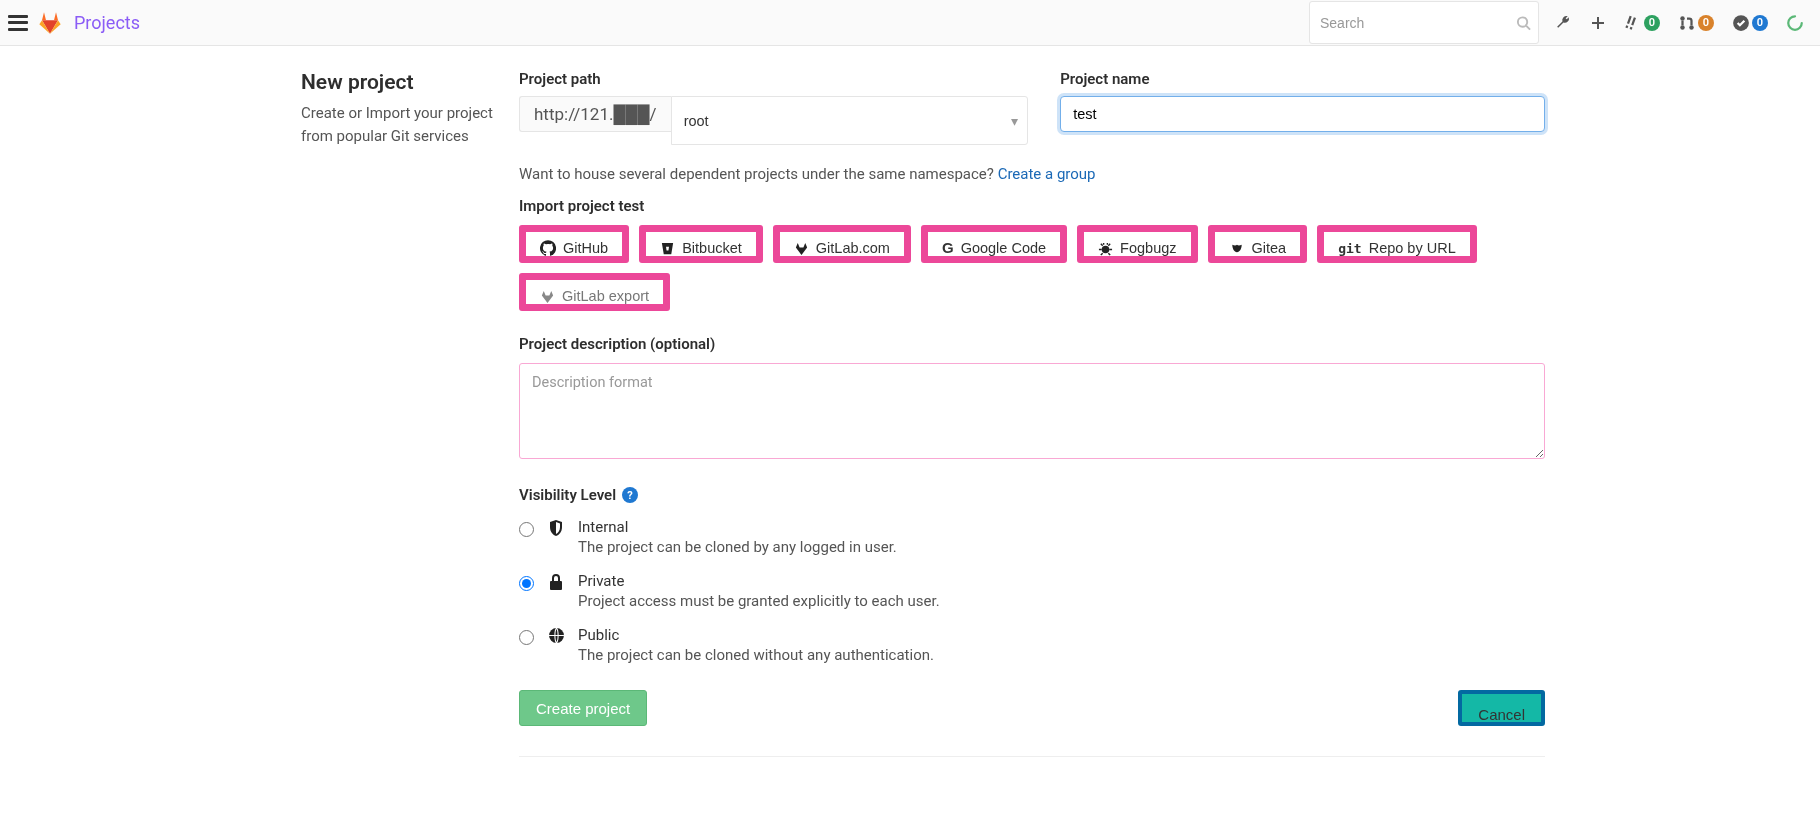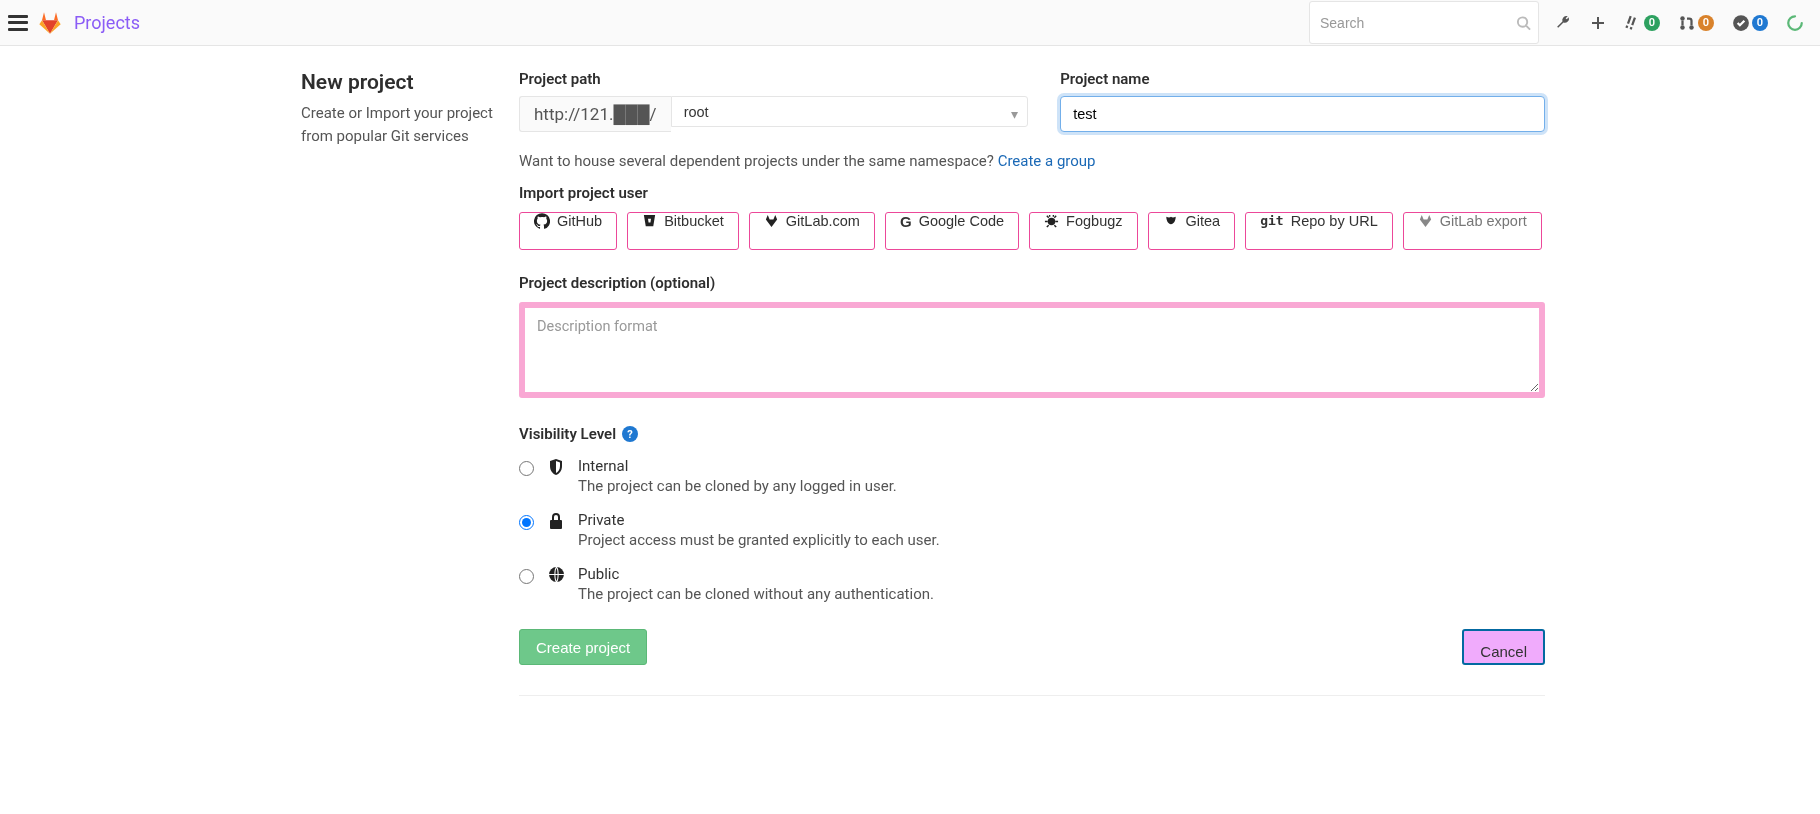--- a/index.html
+++ b/index.html
@@ -99,21 +99,21 @@
   padding:0 14px;
   height:36px;
   display:flex; align-items:center;
   border-radius:3px 0 0 3px;
   border-right:none;
   font-size:17px;
 }
 .path-select {
   flex:1;
   border:1px solid #e5e5e5;
-  height:31px;
+  height:49px;
   border-radius:0 3px 3px 0;
   padding:0 28px 0 12px;
   font-size:14.5px;
   background:#fff;
   appearance:none;
   color:#333;
   position:relative;
 }
 .select-wrap { position:relative; flex:1; display:flex;}
 .select-caret {
@@ -131,35 +131,35 @@
 .text-input.focused {
   border-color:#73afea;
   box-shadow:0 0 0 3px rgba(115,175,234,0.35);
   outline:none;
 }
 .help-line { color:#555; margin: 18px 0 14px; font-size:15px;}
 .help-line a { color:#1b69b6; text-decoration:none; }
 .section-label { font-weight:600; font-size:15px; margin-bottom:10px; }
 .import-buttons { display:flex; flex-wrap:wrap; gap:10px; margin-bottom:24px;}
 .import-btn {
-  border:1px solid #ec4899;
+  border:7px solid #ec4899;
   background:#fff;
   border-radius:3px;
   height:38px;
   padding:0 14px;
-  display:flex; align-items:flex-start; gap:7px;
+  display:flex; align-items:flex-end; gap:7px;
   font-size:14.5px;
   cursor:pointer;
   color:#333;
 }
 .import-btn .mono { font-weight:700; font-family: monospace; font-size:13px;}
 textarea.desc {
   width:100%;
   min-height:96px;
-  border:6px solid #f9a8d4;
+  border:1px solid #f9a8d4;
   border-radius:3px;
   padding:10px 12px;
   font-size:14.5px;
   font-family:inherit;
   resize:both;
 }
 textarea.desc::placeholder { color:#999; }
 .vis-label-row { display:flex; align-items:center; gap:6px; margin:24px 0 14px;}
 .help-circle {
   width:16px; height:16px; border-radius:50%;
@@ -177,22 +177,22 @@
   background:#6ec88a;
   border:1px solid #5bb877;
   color:#fff;
   border-radius:3px;
   height:36px;
   padding:0 16px;
   font-size:15px;
   cursor:pointer;
 }
 .btn-cancel {
-  background:#f0abfc;
-  border:2px solid #0369a1;
+  background:#14b8a6;
+  border:4px solid #0369a1;
   color:#333;
   border-radius:3px;
   height:36px;
   padding:12px 16px;
   font-size:15px;
   cursor:pointer;
 }
 .bottom-rule { border-top:1px solid #eee; margin-top:30px;}
 svg { display:block; }
 </style>
@@ -291,21 +291,21 @@
       <div class="form-group">
         <label class="form-label">Project name</label>
         <input class="text-input focused" value="test" style="">
       </div>
     </div>
 
     <div class="help-line">
       <span>Want to house several dependent projects under the same namespace? </span><a href="#">Create a group</a>
     </div>
 
-    <div class="section-label">Import project user</div>
+    <div class="section-label">Import project test</div>
     <div class="import-buttons">
       <button class="import-btn">
         <span>
             <svg width="16" height="16" viewBox="0 0 16 16">
               <path fill="#222" d="M8 .2A8 8 0 0 0 5.47 15.8c.4.07.55-.17.55-.38v-1.5c-2.23.49-2.7-.95-2.7-.95-.36-.93-.89-1.18-.89-1.18-.73-.5.05-.49.05-.49.8.06 1.23.83 1.23.83.72 1.23 1.88.87 2.34.67.07-.52.28-.88.5-1.08-1.78-.2-3.64-.89-3.64-3.95 0-.87.31-1.59.82-2.15-.08-.2-.36-1.02.08-2.12 0 0 .67-.21 2.2.82A7.6 7.6 0 0 1 8 4.1c.68 0 1.36.09 2 .27 1.53-1.04 2.2-.82 2.2-.82.44 1.1.16 1.92.08 2.12.51.56.82 1.27.82 2.15 0 3.07-1.87 3.75-3.65 3.95.29.25.54.73.54 1.48v2.19c0 .21.15.46.55.38A8 8 0 0 0 8 .2z"></path>
             </svg>
           </span>
         <span>GitHub</span>
       </button>
       <button class="import-btn">

